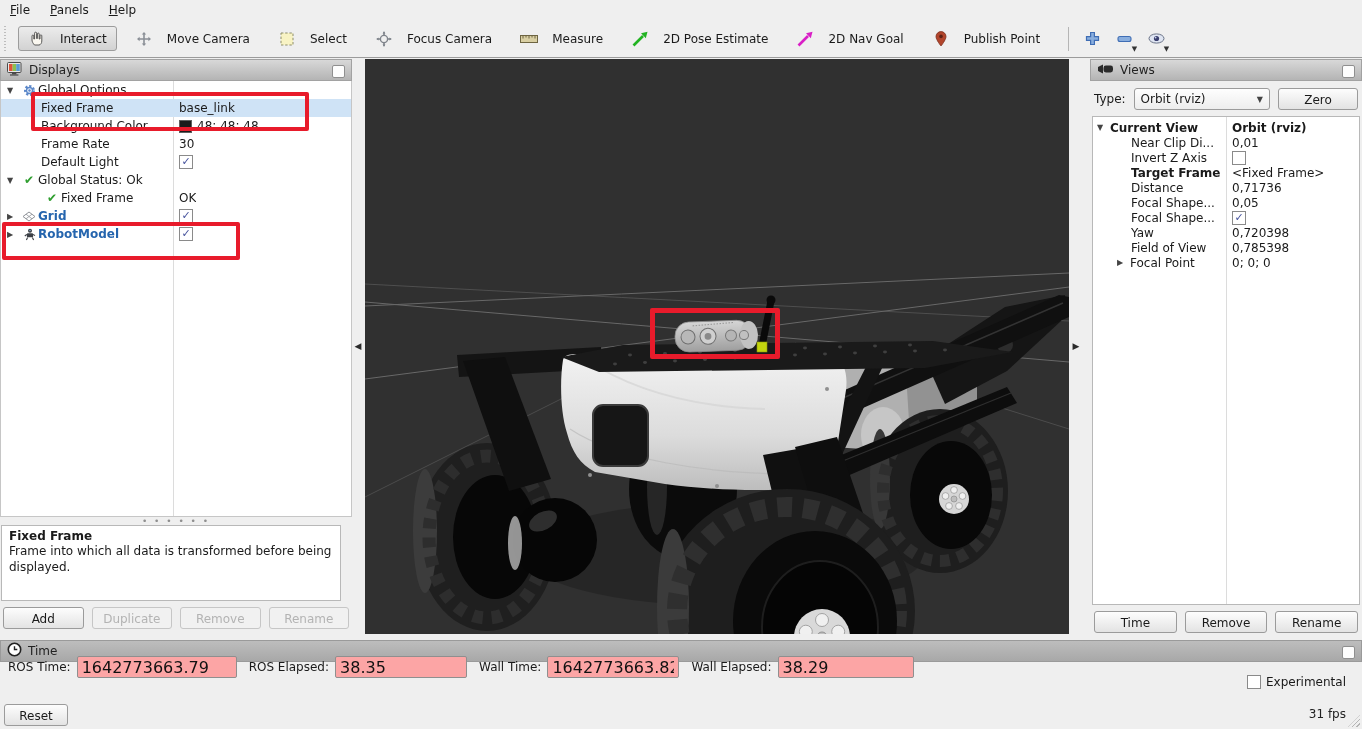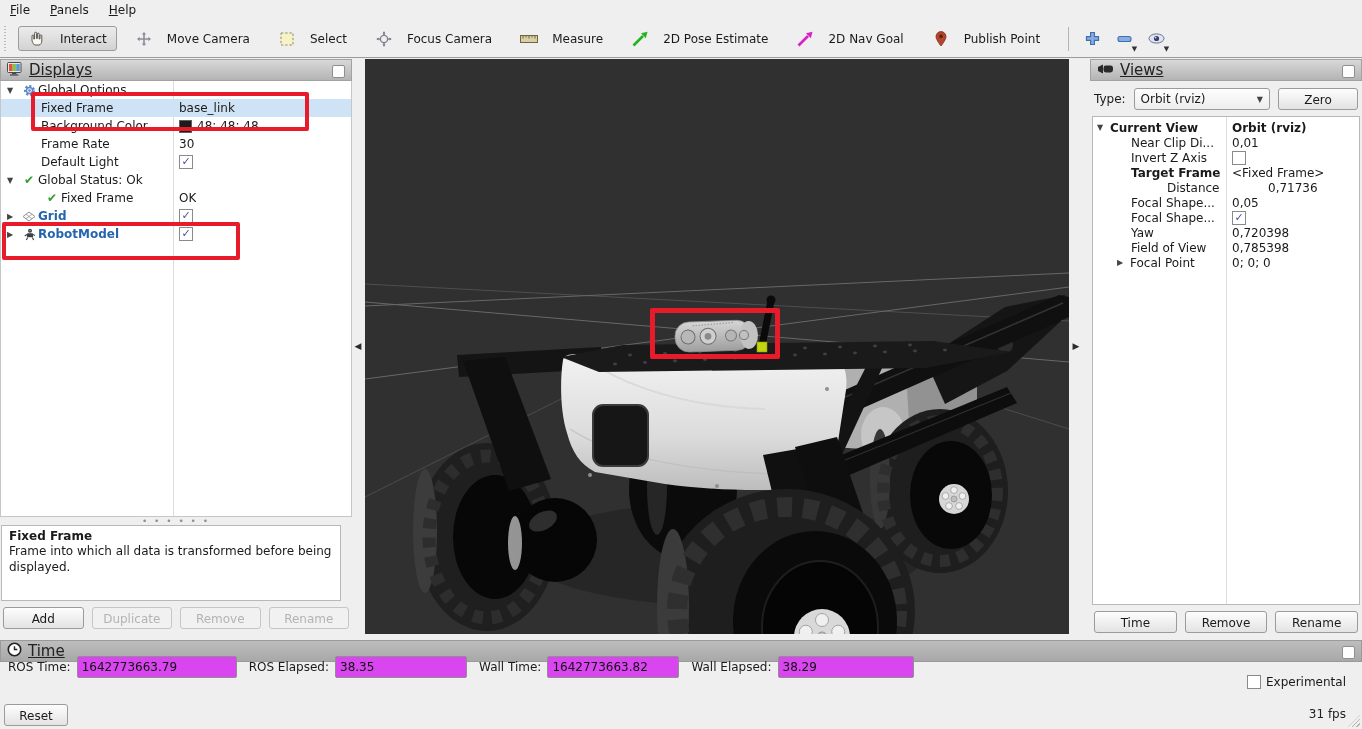--- a/index.html
+++ b/index.html
@@ -20,21 +20,21 @@
   .tool-btn.active{background:linear-gradient(#ececec,#d2d2d2);border:1px solid #9c9c9c;}
   .tool-btn .ticon{display:inline-flex;width:18px;justify-content:center;}
   .tb-sep{width:1px;height:24px;background:#b5b5b5;margin:0 10px;}
   .mini-btn{position:relative;display:flex;align-items:center;justify-content:center;width:26px;height:28px;margin-right:6px;}
   .mini-btn .caret{position:absolute;right:0;bottom:1px;font-size:7px;color:#333;line-height:6px;}
   
   #main{position:absolute;left:0;top:59px;width:1362px;height:575px;background:#efefef;}
   .panel{position:absolute;top:0;height:575px;background:#efefef;}
   .panel-header{position:relative;height:22px;background:linear-gradient(#d8d8d8,#b4b4b4);
       border:1px solid #a2a2a2;box-sizing:border-box;display:flex;align-items:center;padding-left:6px;gap:6px;}
-  .panel-title{font-size:15px;color:#222;text-decoration:underline;}
+  .panel-title{font-size:12px;color:#222;}
   .float-btn{position:absolute;right:6px;top:5px;width:11px;height:11px;background:#fdfdfd;border:1px solid #8f8f8f;border-radius:2px;}
   
   .tree{position:absolute;background:#ffffff;overflow:hidden;}
   .col-divider{position:absolute;top:0;bottom:0;width:1px;background:#dcdcdc;}
   .tree-row{position:relative;display:flex;align-items:center;height:18px;}
   .tree.dense .tree-row{height:15px;}
   .tree-row.selected{background:#cfe3f6;}
   .cell-label{display:flex;align-items:center;overflow:hidden;white-space:nowrap;box-sizing:border-box;flex:0 0 auto;}
   .cell-value{display:flex;align-items:center;padding-left:6px;overflow:hidden;white-space:nowrap;}
   .expander{width:13px;font-size:8px;color:#444;flex:0 0 auto;}
@@ -70,21 +70,21 @@
       display:flex;align-items:center;padding:0 6px;box-sizing:border-box;justify-content:space-between;}
   #views-zero-btn{width:80px;flex:0 0 auto;}
   #views-tree{left:2px;top:57px;width:268px;height:489px;border:1px solid #b8b8b8;box-sizing:border-box;padding-top:3px;}
   #views-buttons{left:4px;top:552px;width:264px;}
   
   #time-panel{position:absolute;left:0;top:640px;width:1362px;height:89px;background:#efefef;}
   #time-header{position:relative;height:22px;background:linear-gradient(#bdbdbd,#a8a8a8);border:1px solid #9a9a9a;
       box-sizing:border-box;display:flex;align-items:center;gap:6px;padding-left:6px;}
   #time-fields{position:absolute;left:8px;top:16px;display:flex;align-items:flex-end;gap:12px;}
   .time-pair{display:flex;align-items:center;gap:6px;}
-  .time-input{height:20px;border:1px solid #8f8f8f;border-radius:2px;padding:0 4px;font-family:inherit;font-size:12px;background:#d946ef;color:#111;}
+  .time-input{height:20px;border:1px solid #8f8f8f;border-radius:2px;padding:0 4px;font-family:inherit;font-size:16px;background:#fca5a5;color:#111;}
   #experimental{position:absolute;right:16px;top:35px;display:flex;align-items:center;gap:5px;}
   #reset-btn{position:absolute;left:4px;top:64px;width:64px;}
   #fps{position:absolute;right:16px;top:67px;color:#222;}
   #resize-grip{position:absolute;right:2px;bottom:2px;width:12px;height:12px;
       background:repeating-linear-gradient(135deg,transparent 0 2px,#b5b5b5 2px 3px);clip-path:polygon(100% 0,100% 100%,0 100%);}
 </style>
 </head>
 <body>
 
 <div id="app">
@@ -516,21 +516,21 @@
           </div>
           <div class="tree-row">
             <div class="cell-label" style="width: 133px; padding-left: 38px; font-weight: bold;">
               <span>Target Frame</span>
             </div>
             <div class="cell-value">
               <span>&lt;Fixed Frame&gt;</span>
             </div>
           </div>
           <div class="tree-row">
-            <div class="cell-label" style="width: 133px; padding-left: 38px; margin-left: 36px;">
+            <div class="cell-label" style="width: 133px; padding-left: 38px;">
               <span>Distance</span>
             </div>
             <div class="cell-value">
               <span>0,71736</span>
             </div>
           </div>
           <div class="tree-row">
             <div class="cell-label" style="width: 133px; padding-left: 38px;">
               <span>Focal Shape...</span>
             </div>

